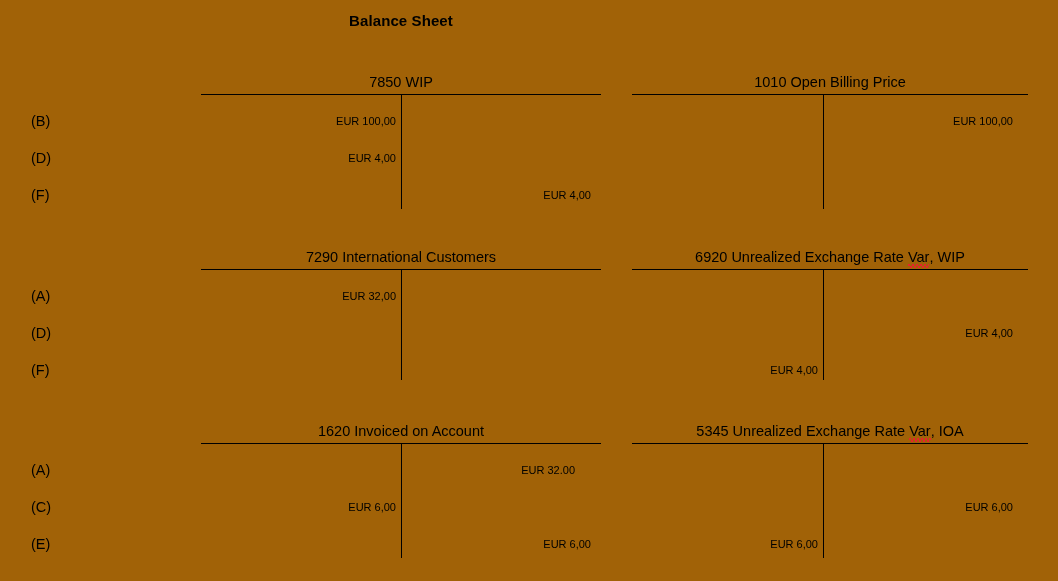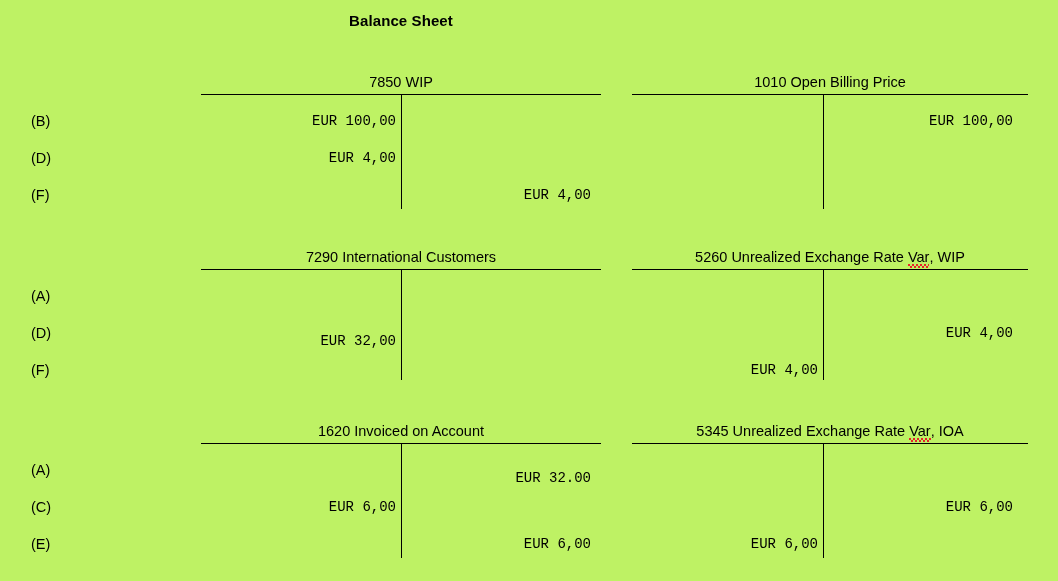--- a/index.html
+++ b/index.html
@@ -9,21 +9,21 @@
     background: #ffffff;
   }
   body {
     font-family: "Liberation Sans", sans-serif;
     color: #000000;
   }
   #page {
     position: relative;
     width: 1058px;
     height: 581px;
-    background: #bef264;
+    background: #a16207;
     overflow: hidden;
   }
 
   
   .col-header {
     position: absolute;
     font-size: 15px;
     font-weight: bold;
     color: #000000;
     white-space: nowrap;
@@ -76,26 +76,25 @@
   }
   .taccount-divider {
     position: absolute;
     width: 0;
     border-left: 1.6px solid #000000;
   }
 
   
   .amount {
     position: absolute;
-    font-size: 14px;
+    font-size: 11px;
     line-height: 18px;
     white-space: nowrap;
     color: #000000;
     text-align: right;
-    font-family: Liberation Mono, monospace;
   }
 
   
   .txn-label {
     position: absolute;
     left: 31px;
     font-size: 14.5px;
     line-height: 18px;
     color: #000000;
     white-space: nowrap;
@@ -140,38 +139,38 @@
     <div class="taccount-divider" style="left:191px; top:21px; height:115px;"></div>
     <div class="amount" style="left:196px; top:39px; width:185px;">EUR 100,00</div>
   </div>
 
   <div class="taccount" style="left:201px; top:248px; width:400px;">
     <div class="taccount-title">
       <span>7290 International Customers</span>
     </div>
     <div class="taccount-rule" style="top:21px"></div>
     <div class="taccount-divider" style="left:200px; top:21px; height:111px;"></div>
-    <div class="amount" style="left:0; top:39px; width:195px;margin-top:45px;">EUR 32,00</div>
+    <div class="amount" style="left:0; top:39px; width:195px;">EUR 32,00</div>
   </div>
 
   <div class="taccount" style="left:632px; top:248px; width:396px;">
-    <div class="taccount-title"><span>5260 Unrealized Exchange Rate </span><span class="spell-error">Var</span><span>, WIP</span></div>
+    <div class="taccount-title"><span>6920 Unrealized Exchange Rate </span><span class="spell-error">Var</span><span>, WIP</span></div>
     <div class="taccount-rule" style="top:21px"></div>
     <div class="taccount-divider" style="left:191px; top:21px; height:111px;"></div>
     <div class="amount" style="left:196px; top:76px; width:185px;">EUR 4,00</div>
     <div class="amount" style="left:0; top:113px; width:186px;">EUR 4,00</div>
   </div>
 
   <div class="taccount" style="left:201px; top:422px; width:400px;">
     <div class="taccount-title">
       <span>1620 Invoiced on Account</span>
     </div>
     <div class="taccount-rule" style="top:21px"></div>
     <div class="taccount-divider" style="left:200px; top:21px; height:115px;"></div>
-    <div class="amount" style="left:205px; top:39px; width:185px;margin-top:8px;">EUR 32.00</div>
+    <div class="amount" style="left:189px; top:39px; width:185px;">EUR 32.00</div>
     <div class="amount" style="left:0; top:76px; width:195px;">EUR 6,00</div>
     <div class="amount" style="left:205px; top:113px; width:185px;">EUR 6,00</div>
   </div>
 
   <div class="taccount" style="left:632px; top:422px; width:396px;">
     <div class="taccount-title"><span>5345 Unrealized Exchange Rate </span><span class="spell-error">Var</span><span>, IOA</span></div>
     <div class="taccount-rule" style="top:21px"></div>
     <div class="taccount-divider" style="left:191px; top:21px; height:115px;"></div>
     <div class="amount" style="left:196px; top:76px; width:185px;">EUR 6,00</div>
     <div class="amount" style="left:0; top:113px; width:186px;">EUR 6,00</div>

